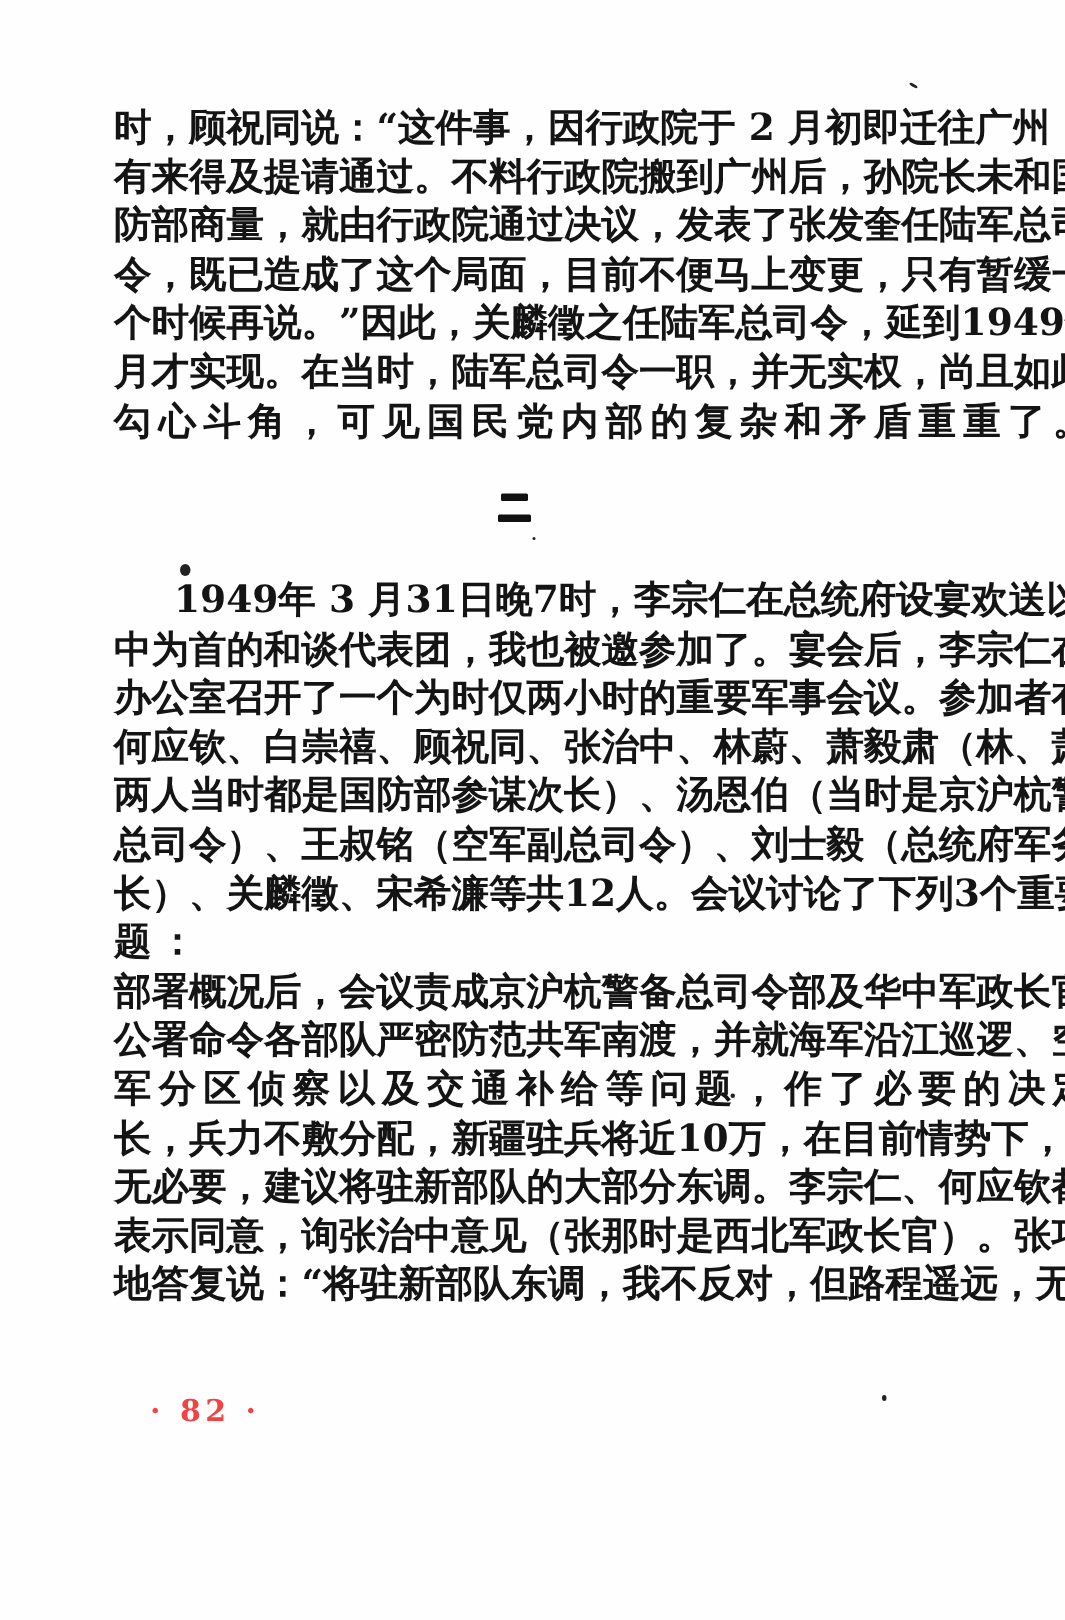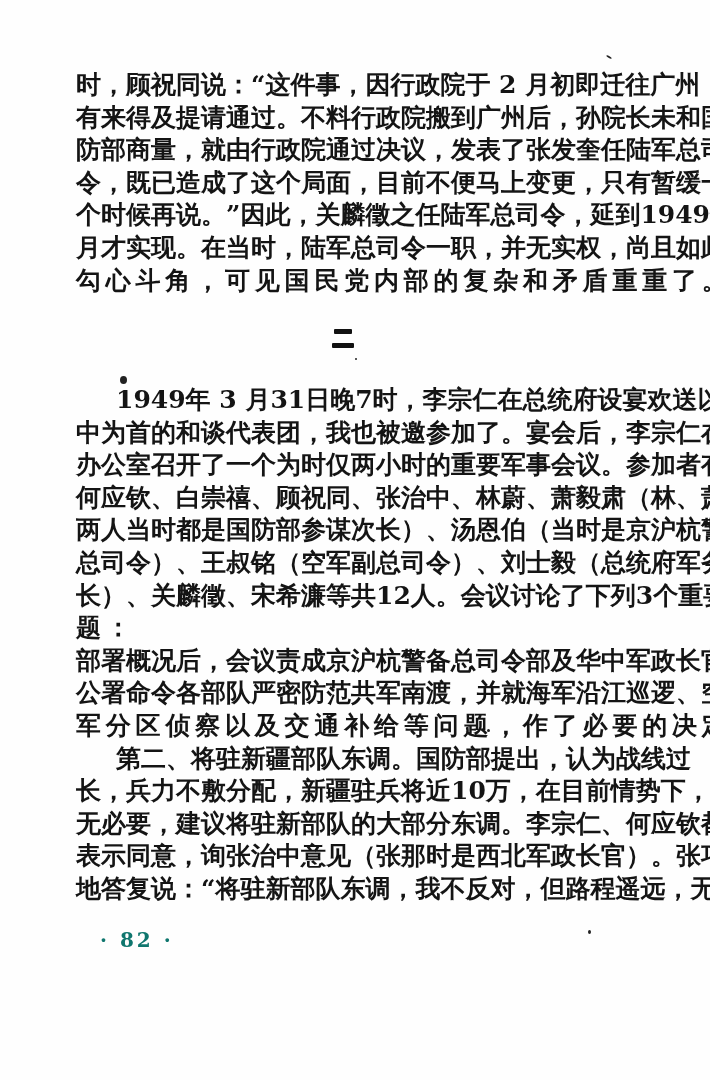--- a/index.html
+++ b/index.html
@@ -71,21 +71,21 @@
       color: transparent;
     }
     .page-number {
       position: absolute;
       left: 100px;
       top: 928px;
       font-family: "DejaVu Serif", "Liberation Serif", serif;
       font-size: 20px;
       font-weight: bold;
       letter-spacing: 3px;
-      color: #0f766e;
+      color: #ef4444;
     }
     .speck {
       position: absolute;
       background: #222;
       border-radius: 50%;
     }
   </style>
 </head>
 <body>
 
@@ -114,21 +114,20 @@
     <span class="line justify">何应钦、白崇禧、顾祝同、张治中、林蔚、萧毅肃（林、萧</span>
     <span class="line justify">两人当时都是国防部参谋次长）、汤恩伯（当时是京沪杭警备</span>
     <span class="line justify">总司令）、王叔铭（空军副总司令）、刘士毅（总统府军务局</span>
     <span class="line justify">长）、关麟徵、宋希濂等共12人。会议讨论了下列3个重要问</span>
     <span class="line">题：</span>
 
     <span class="line justify">部署概况后，会议责成京沪杭警备总司令部及华中军政长官</span>
     <span class="line justify">公署命令各部队严密防范共军南渡，并就海军沿江巡逻、空</span>
     <span class="line">军分区侦察以及交通补给等问题，作了必要的决定。</span>
 
-    <span class="line justify indent">第二、将驻新疆部队东调。国防部提出，认为战线过</span>
     <span class="line justify">长，兵力不敷分配，新疆驻兵将近10万，在目前情势下，似</span>
     <span class="line justify">无必要，建议将驻新部队的大部分东调。李宗仁、何应钦都</span>
     <span class="line justify">表示同意，询张治中意见（张那时是西北军政长官）。张巧妙</span>
     <span class="line justify">地答复说：“将驻新部队东调，我不反对，但路程遥远，无论</span>
   </div>
 
   <div class="page-number">· 82 ·</div>
 
   <span class="speck" style="left:120px;top:376px;width:7px;height:8px;"></span>
   <span class="speck" style="left:606px;top:56px;width:6px;height:2px;transform:rotate(30deg);"></span>

